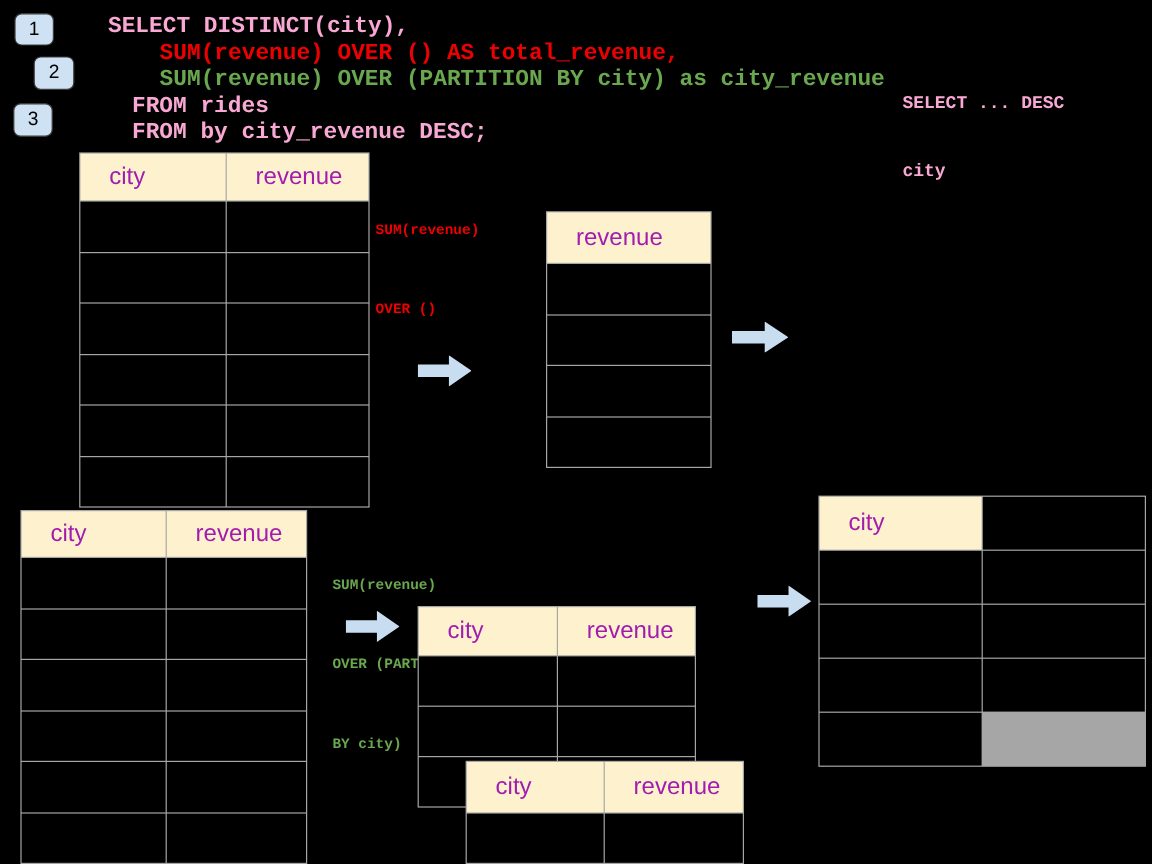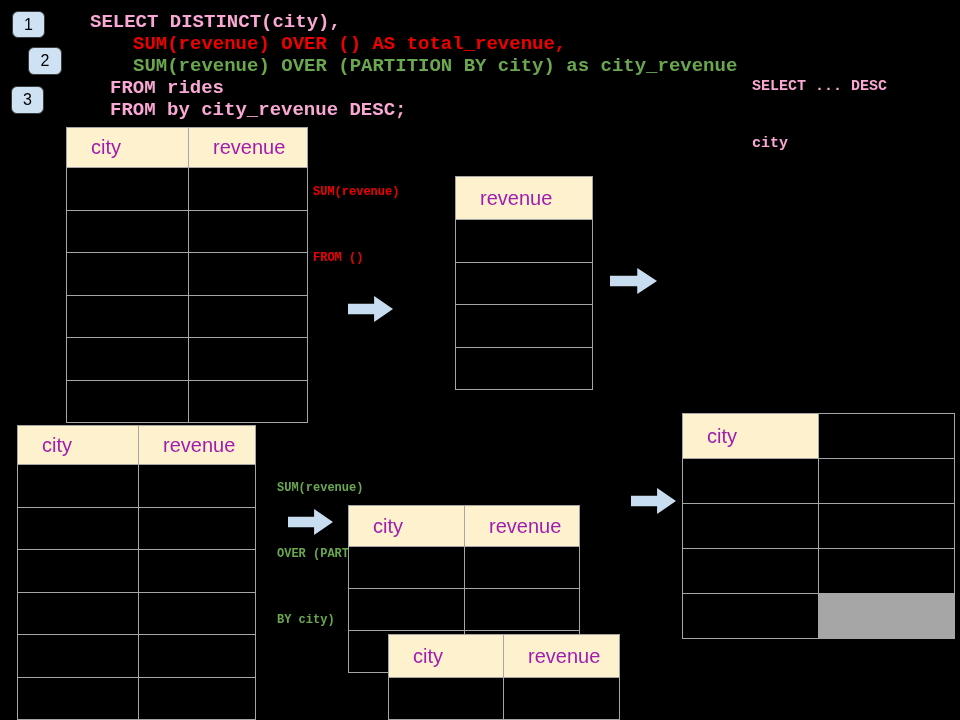--- a/index.html
+++ b/index.html
@@ -53,21 +53,21 @@
   <div class="code c-purple" style="left:110px;top:77px">FROM rides</div>
   <div class="code c-purple" style="left:110px;top:99px">FROM by city_revenue DESC;</div>
 
   <div class="code-sm c-purple" style="left:752px;top:39px">
     <div>SELECT ... DESC</div>
     <div>city</div>
   </div>
 
   <div class="lbl c-red" style="left:313px;top:137px">
     <div>SUM(revenue)</div>
-    <div>FROM ()</div>
+    <div>OVER ()</div>
   </div>
 
   <div class="lbl c-green" style="left:277px;top:433px">
     <div>SUM(revenue)</div>
     <div>OVER (PARTITION</div>
     <div>BY city)</div>
   </div>
 
   <div class="tbl" style="left:66px;top:127px;width:242px;grid-template-columns:121px 1fr;grid-template-rows:39px repeat(6,41.5px)">
     <div class="th">city</div>

